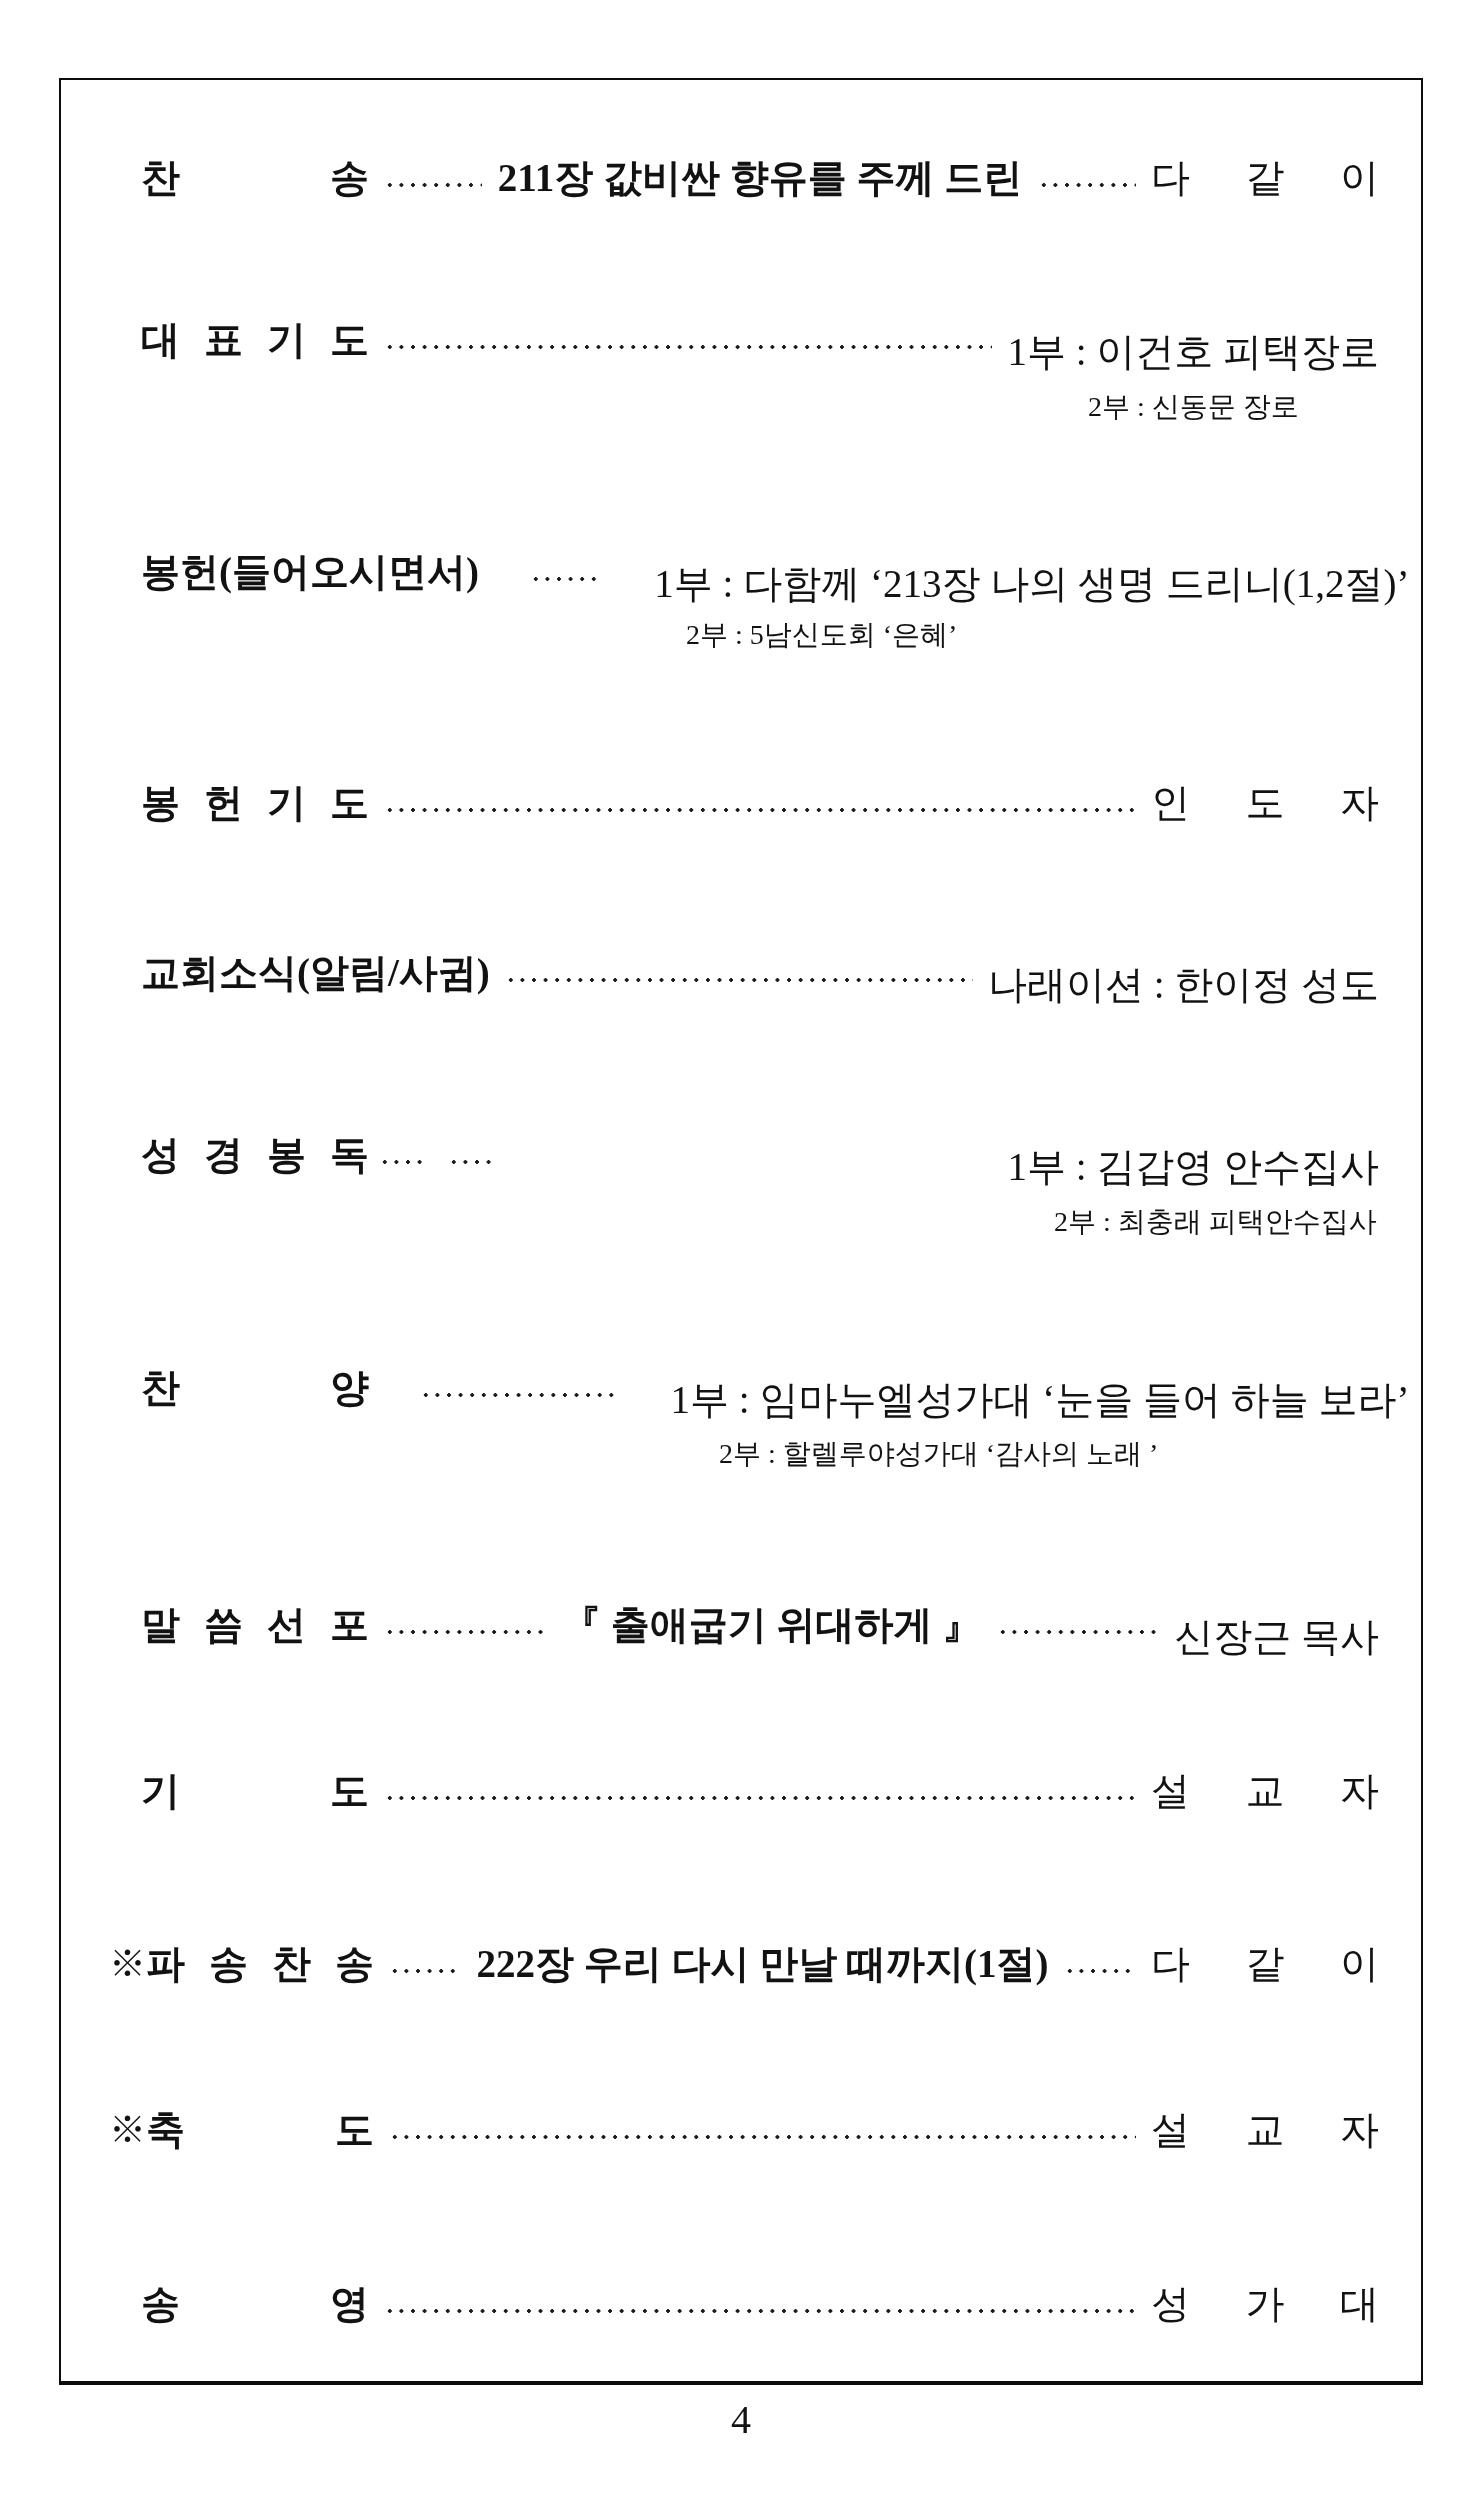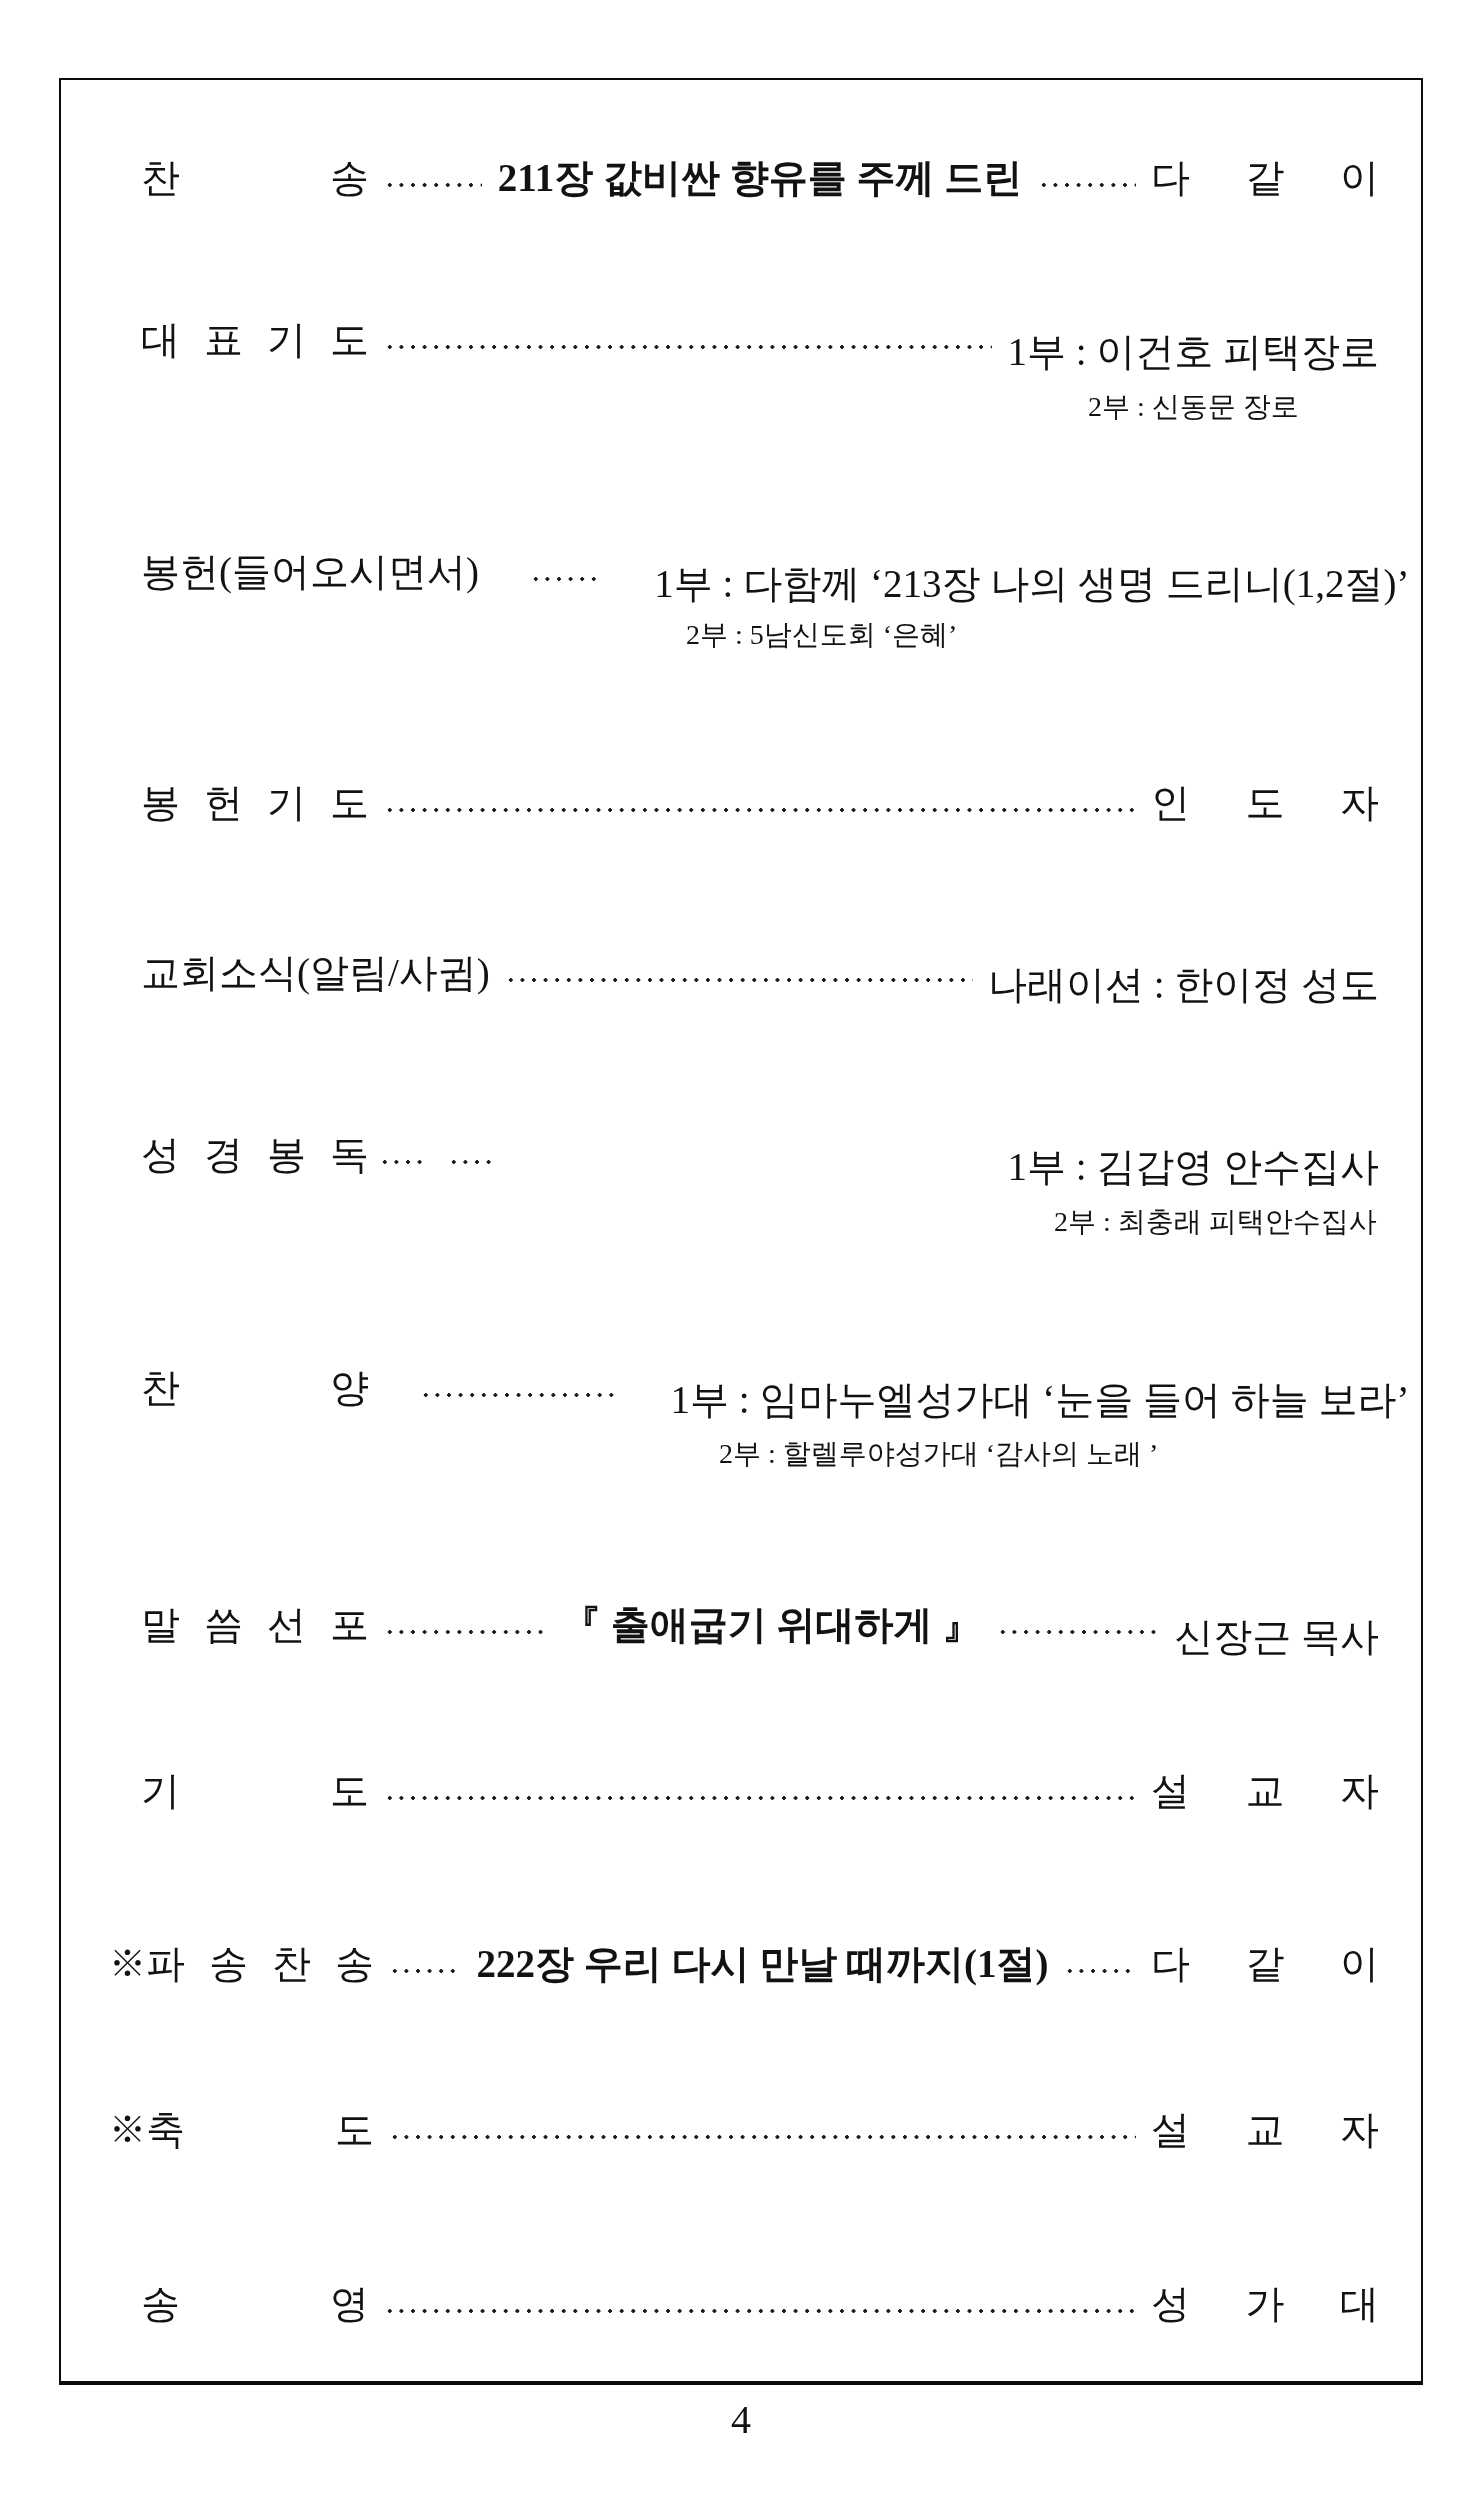--- a/index.html
+++ b/index.html
@@ -26,21 +26,21 @@
     display:flex;align-items:center;
     padding:0 42px 0 80px;
     font-size:39px;line-height:54px;
     white-space:nowrap;
   }
   .row.tight{padding-right:11.6px;gap:36px;}
   .row.starred{padding-left:48px;}
   .star{flex:0 0 32px;font-size:37px;}
   .label{
     flex:0 0 228px;width:228px;
-    text-align:justify;text-align-last:justify;
+    text-align:justify;text-align-last:justify;font-weight:bold;
   }
   .label.wide{
     flex:0 0 auto;width:auto;min-width:228px;
     text-align:left;text-align-last:auto;
   }
   .leader{
     flex:1 1 0;height:5.8px;align-self:center;margin:13.5px 15.4px 0 15.4px;
     background:radial-gradient(circle,#1c1c1c 1.6px,transparent 2px) left center / 11.6px 5.8px repeat-x;
   }
   .dots3{

